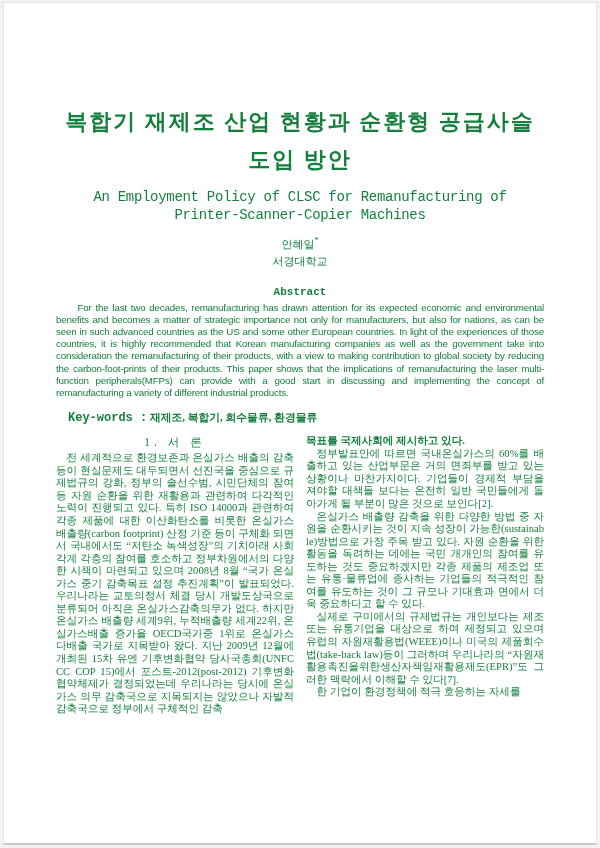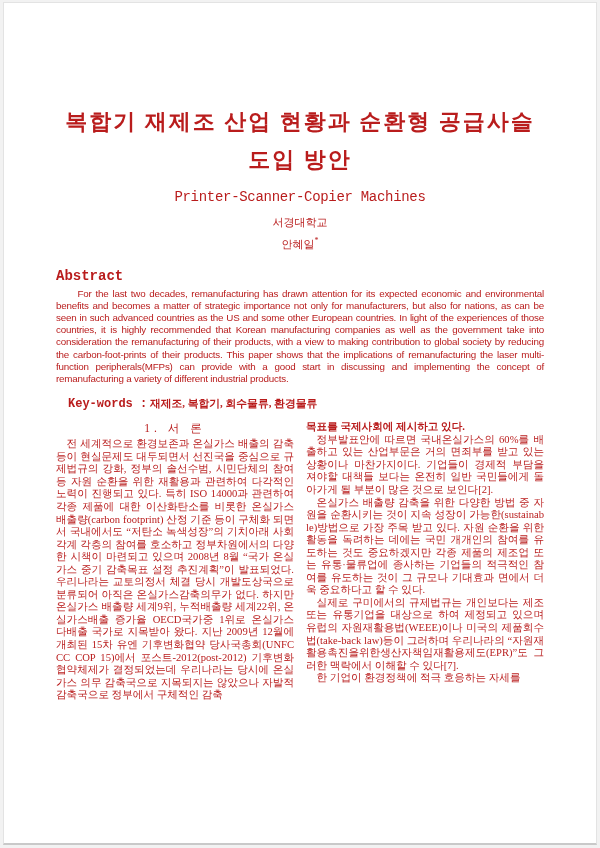--- a/index.html
+++ b/index.html
@@ -4,21 +4,21 @@
 <style>
   html, body { margin: 0; padding: 0; background: #f2f2f2; }
   .page {
     position: relative;
     width: 592px;
     height: 840px;
     margin: 2px auto 13px auto;
     background: #ffffff;
     border: 1px solid #e3e3e3;
     border-bottom: 2px solid #c9c9c9;
-    color: #b91c1c;
+    color: #15803d;
     overflow: hidden;
     font-family: "Liberation Serif", "DejaVu Serif", serif;
   }
   .inner { padding: 0 52px; }
 
   .title-ko {
     margin: 100px 0 0 0;
     text-align: center;
     font-size: 22px;
     font-weight: 600;
@@ -37,22 +37,23 @@
   .byline {
     margin-top: 8px;
     text-align: center;
     font-size: 11px;
     line-height: 17.5px;
   }
   .byline sup { font-size: 8px; }
 
   .abstract-heading {
     margin-top: 15px;
+    text-align: center;
     font-family: "Liberation Mono", "DejaVu Sans Mono", monospace;
-    font-size: 14px;
+    font-size: 11px;
     font-weight: 700;
   }
   .abstract-body {
     margin-top: 4px;
     font-family: Liberation Sans, sans-serif;
     font-size: 9.8px;
     line-height: 12.2px;
     text-align: justify;
     letter-spacing: -0.2px;
     text-indent: 2.2em;
@@ -93,26 +94,27 @@
 
 <div class="page">
   <div class="inner">
 
     <h1 class="title-ko">
       <span style="display:block">복합기 재제조 산업 현황과 순환형 공급사슬</span>
       <span style="display:block">도입 방안</span>
     </h1>
 
     <div class="title-en">
+      <span style="display:block">An Employment Policy of CLSC for Remanufacturing of</span>
       <span style="display:block">Printer-Scanner-Copier Machines</span>
     </div>
 
     <div class="byline">
+      <div><span>안혜일</span><sup>*</sup></div>
       <div>서경대학교</div>
-      <div><span>안혜일</span><sup>*</sup></div>
     </div>
 
     <div class="abstract-heading">Abstract</div>
     <p class="abstract-body">For the last two decades, remanufacturing has drawn attention for its expected economic and environmental benefits and becomes a matter of strategic importance not only for manufacturers, but also for nations, as can be seen in such advanced countries as the US and some other European countries. In light of the experiences of those countries, it is highly recommended that Korean manufacturing companies as well as the government take into consideration the remanufacturing of their products, with a view to making contribution to global society by reducing the carbon-foot-prints of their products. This paper shows that the implications of remanufacturing the laser multi-function peripherals(MFPs) can provide with a good start in discussing and implementing the concept of remanufacturing a variety of different industrial products.</p>
 
     <div class="keywords">
       <span class="kw-label">Key-words :</span>
       <span>재제조, 복합기, 회수물류, 환경물류</span>
     </div>
 

